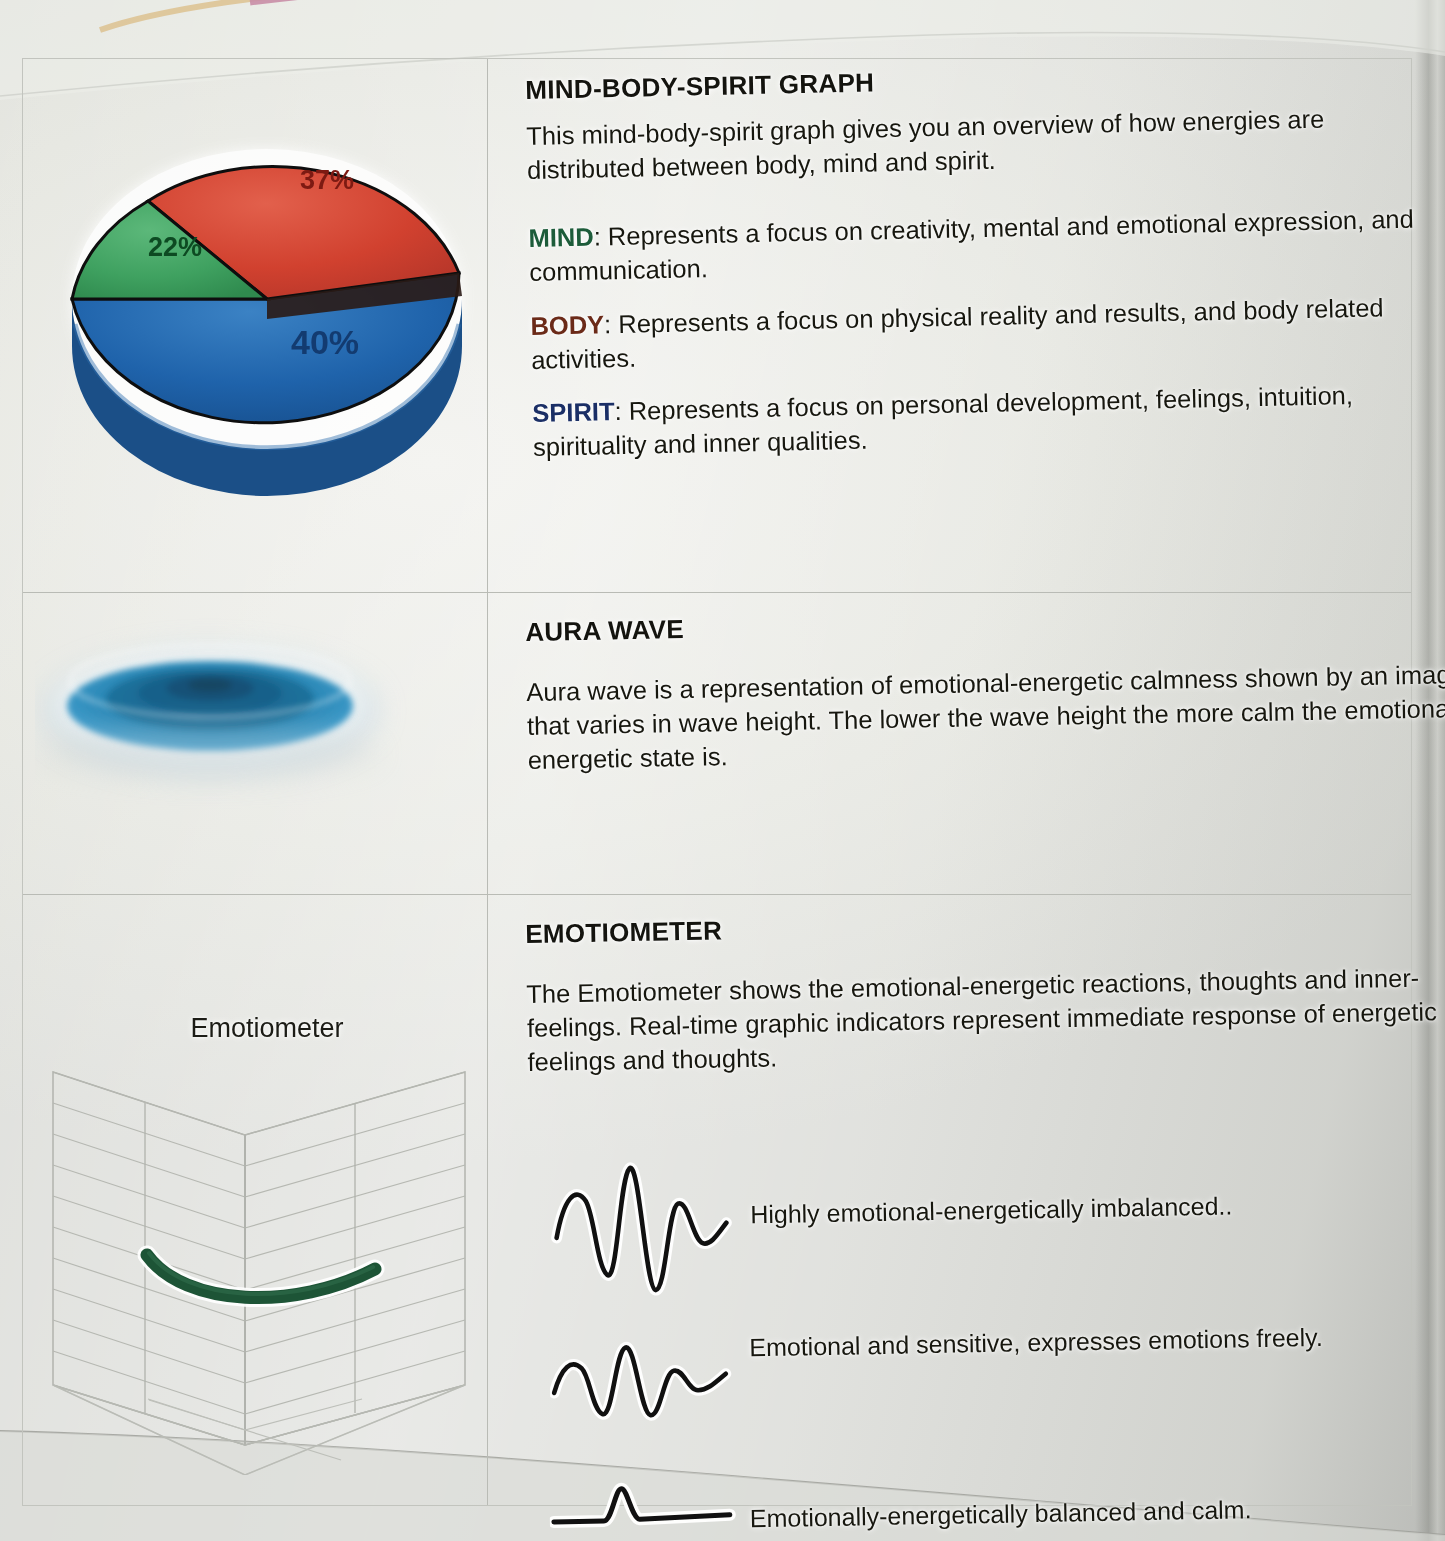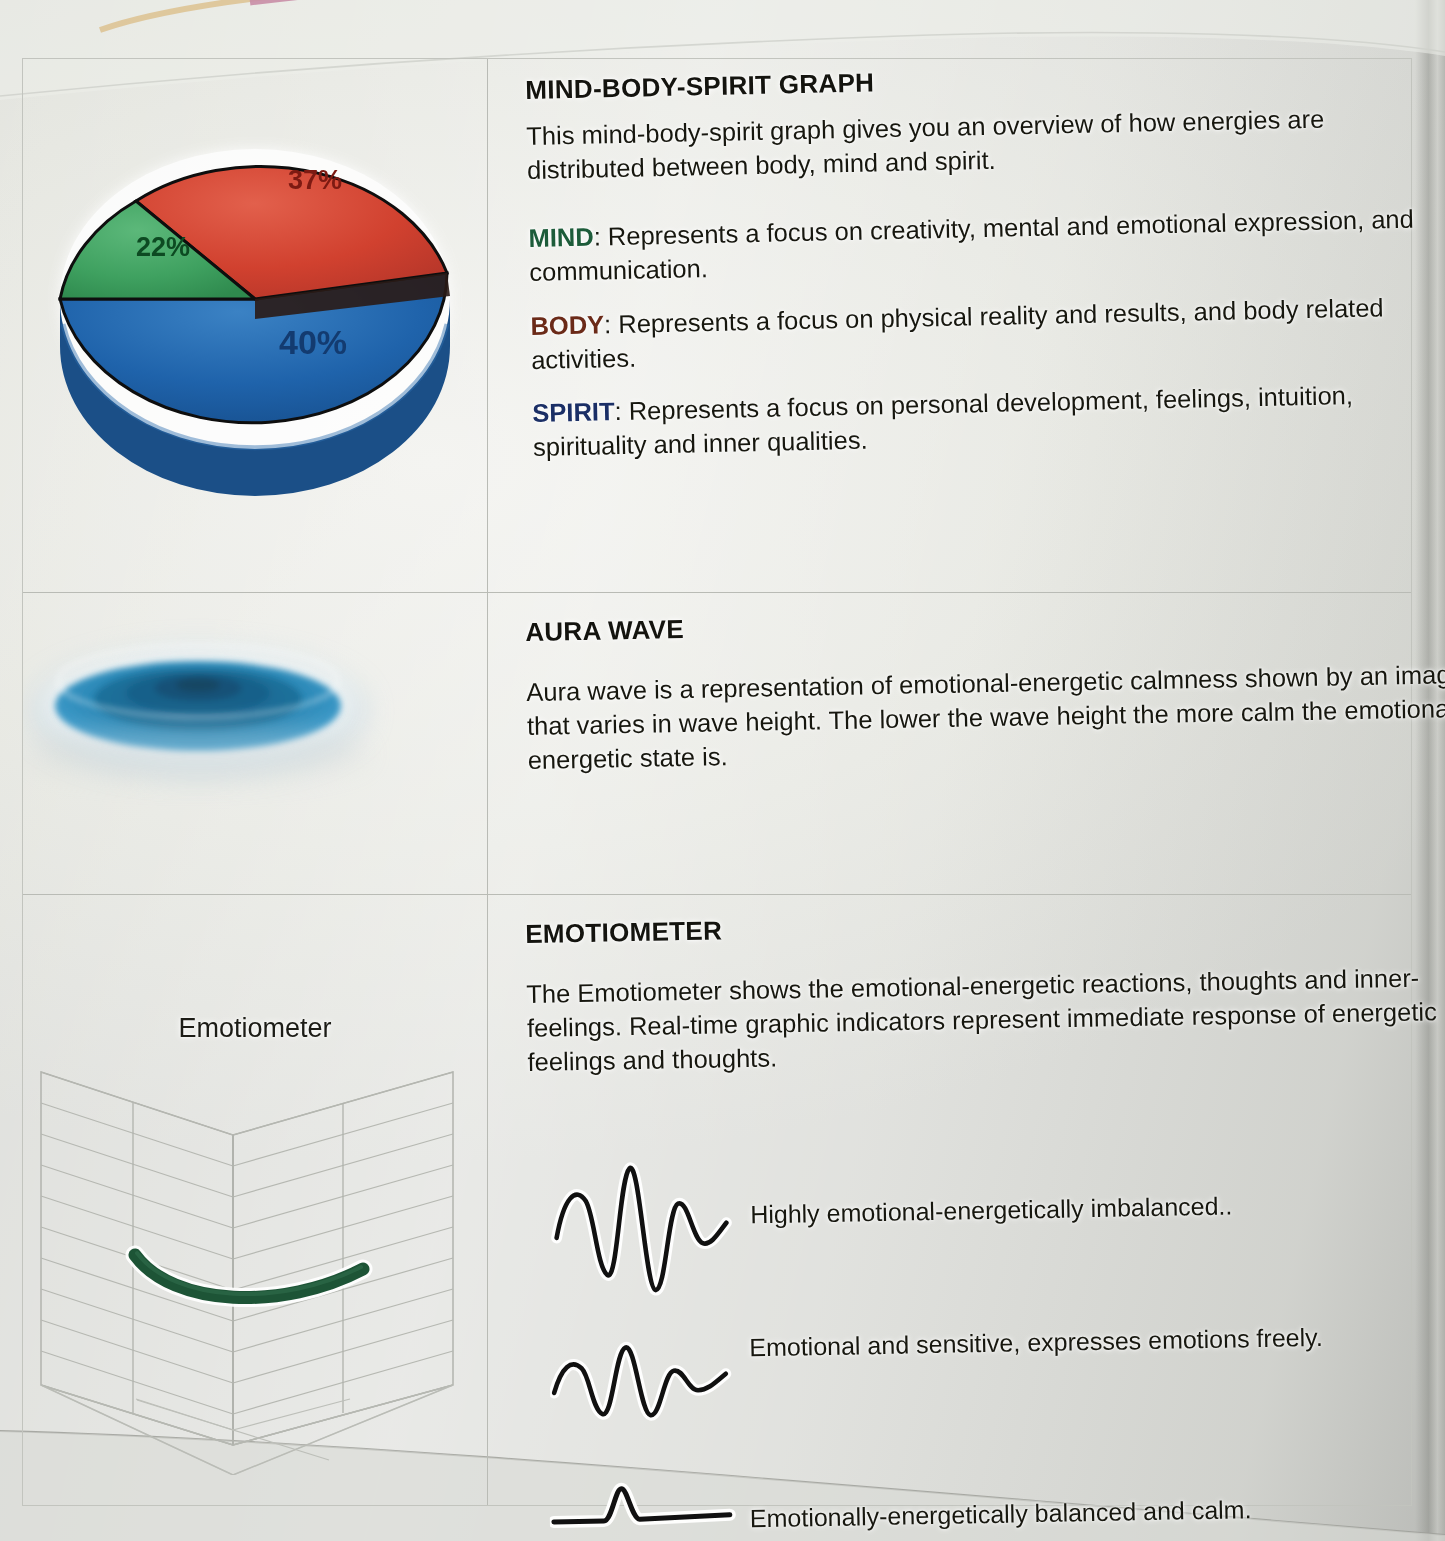--- a/index.html
+++ b/index.html
@@ -38,21 +38,21 @@
   
   .table{
     position:absolute;left:22px;top:58px;width:1390px;height:1448px;
     border:1px solid #c2c4be;
     box-sizing:border-box;
   }
   .row{position:absolute;left:0;width:100%;box-sizing:border-box;}
   .row-sep{position:absolute;left:0;width:100%;height:1px;background:#b9bbb5;}
   .vdiv{position:absolute;top:0;left:464px;width:1px;height:100%;background:#b9bbb5;}
 
-  .cell-left{position:absolute;left:0;width:464px;box-sizing:border-box;}
+  .cell-left{position:absolute;left:12px;width:464px;box-sizing:border-box;}
   .cell-right{position:absolute;left:464px;right:0;box-sizing:border-box;padding-left:38px;padding-right:10px;}
 
   
   .sec-title{
     font-size:26px;font-weight:bold;color:#14140f;letter-spacing:0.3px;
     text-shadow:0 0 6px #ffffff, 0 0 3px #ffffff;
     white-space:nowrap;
   }
   .body-text{
     font-size:25.5px;line-height:1.33;color:#17170f;

